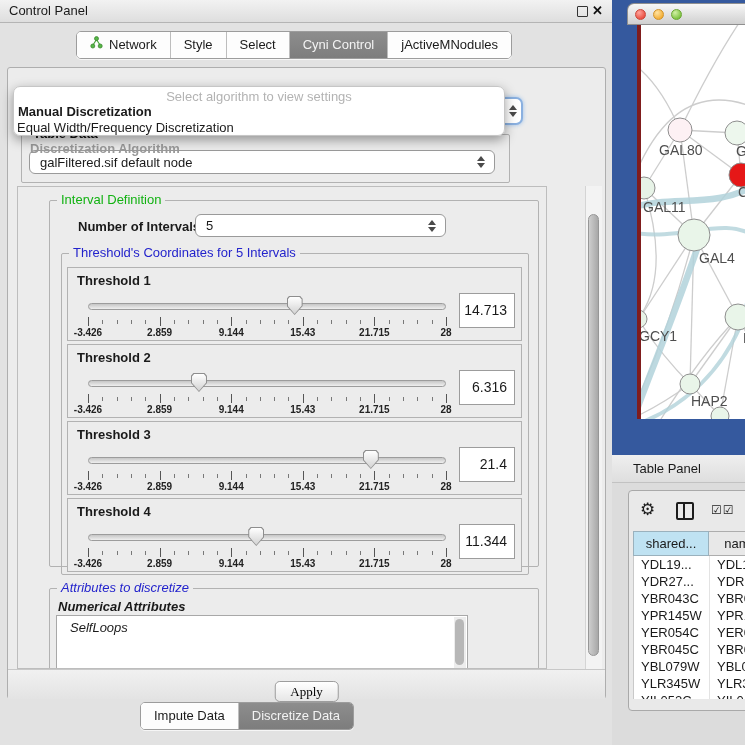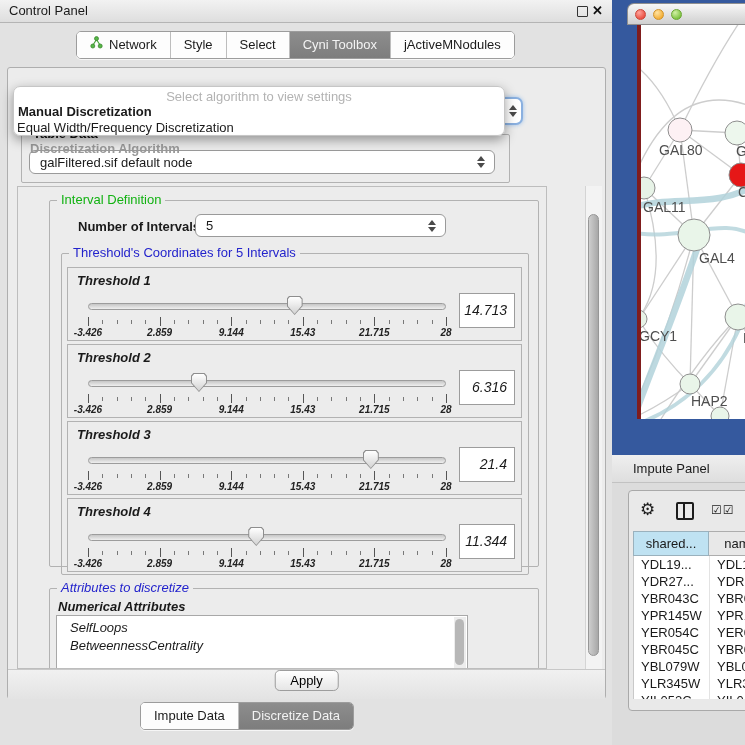--- a/index.html
+++ b/index.html
@@ -47,21 +47,21 @@
   
   .content-pane{position:absolute;left:9px;top:118px;width:530px;height:483px;background:#ececec;border:1px solid #bdbdbd;overflow:hidden;box-sizing:border-box;}
   .vscroll{position:absolute;left:577px;top:118px;width:16px;height:483px;background:#f3f3f3;border-left:1px solid #d4d4d4;}
   .vscroll .vthumb{position:absolute;left:2px;top:28px;width:11px;height:442px;border-radius:6px;background:linear-gradient(90deg,#cecece,#a8a8a8);border:1px solid #969696;box-sizing:border-box;}
   
   .grp-interval{left:31px;top:13px;width:488px;height:365px;}
   .lbl-bold{font-weight:bold;font-size:13px;}
   .intervals-label{position:absolute;left:28px;top:18px;}
   .spinner{left:145px;top:13px;width:251px;height:23px;}
   .grp-thresholds{left:11px;top:52px;width:466px;height:320px;}
-  .thr-stack{position:absolute;left:5px;top:13px;right:6px;font-style:italic;}
+  .thr-stack{position:absolute;left:5px;top:13px;right:6px;}
   .thr{position:relative;height:72px;margin-bottom:3px;border:1px solid #b2b2b2;background:#ececec;}
   .thr-label{position:absolute;left:9px;top:5px;font-size:13px;font-weight:bold;}
   .slider{position:absolute;left:20px;top:28px;width:358px;height:40px;}
   .track{position:absolute;left:0;right:0;top:7px;height:7px;border:1px solid #9c9c9c;border-radius:4px;background:linear-gradient(#c6c6c6,#efefef);box-sizing:border-box;}
   .thumb{position:absolute;top:0;width:16px;height:19px;transform:translateX(-50%);
          clip-path:polygon(15% 0,85% 0,100% 15%,100% 52%,50% 100%,0 52%,0 15%);background:#8e8e8e;}
   .thumb::after{content:"";position:absolute;inset:1px;clip-path:polygon(15% 0,85% 0,100% 15%,100% 52%,50% 100%,0 52%,0 15%);background:linear-gradient(#ffffff,#d2d2d2);}
   .ruler{position:absolute;left:0;right:0;top:21px;height:9px;}
   .ruler i{position:absolute;top:3px;width:1px;height:4px;background:#787878;}
   .ruler i.major{top:0;height:9px;background:#555;}
@@ -71,21 +71,21 @@
   
   .grp-attrs{left:31px;top:401px;width:488px;height:90px;font-style:italic;}
   .attrs-label{position:absolute;left:8px;top:10px;}
   .attr-list{position:absolute;left:6px;top:26px;width:412px;height:58px;background:#fff;border:1px solid #a8a8a8;box-sizing:border-box;overflow:hidden;}
   .attr-item{font-size:13px;line-height:18px;padding-left:13px;white-space:nowrap;}
   .attr-list .pad{height:3px;}
   .list-scroll{position:absolute;right:1px;top:1px;bottom:1px;width:12px;background:#ededed;}
   .list-scroll .lthumb{position:absolute;left:1px;top:2px;width:9px;height:46px;border-radius:5px;background:#b7b7b7;}
   
   .apply-row{position:absolute;left:0;right:0;top:601px;height:29px;background:linear-gradient(#f1f1f1,#e3e3e3);border-top:1px solid #c8c8c8;}
-  .apply-btn{position:absolute;left:50%;top:0;transform:translateX(-50%);padding:1px 15px;font-size:13px;font-family:Liberation Sans, sans-serif;
+  .apply-btn{position:absolute;left:50%;top:11px;transform:translateX(-50%);padding:1px 15px;font-size:13px;font-family:Liberation Serif, serif;
              background:linear-gradient(#ffffff,#e6e6e6);border:1px solid #9d9d9d;border-radius:5px;line-height:17px;}
   
   .desktop{position:absolute;left:612px;top:0;width:133px;height:745px;background:#d9d9d9;overflow:hidden;}
   .desktop-blue{position:absolute;left:0;top:0;right:0;height:455px;background:#35599e;}
   .net-titlebar{position:absolute;left:15px;top:3px;width:120px;height:22px;background:linear-gradient(#f7f7f7,#d0d0d0);
                 border:1px solid #8f8f8f;border-right:none;border-radius:7px 0 0 0;box-sizing:border-box;display:flex;align-items:center;padding-left:7px;gap:7px;}
   .light{width:11px;height:11px;border-radius:50%;box-sizing:border-box;}
   .light.red{background:radial-gradient(circle at 35% 30%,#ffa49c,#ea4f41 75%);border:1px solid #c9473b;}
   .light.yellow{background:radial-gradient(circle at 35% 30%,#ffe3a1,#f3ad34 75%);border:1px solid #d1932a;}
   .light.green{background:radial-gradient(circle at 35% 30%,#d2f0a5,#7cc23e 75%);border:1px solid #6ba634;}
@@ -141,21 +141,21 @@
         </span>
         <span>Network</span>
       </span>
       <span class="seg-item">
           <span>Style</span>
         </span>
       <span class="seg-item">
           <span>Select</span>
         </span>
       <span class="seg-item selected">
-          <span>Cyni Toolbox</span>
+          <span>Cyni Control</span>
         </span>
       <span class="seg-item">
           <span>jActiveMNodules</span>
         </span>
     </div>
 
     <div class="main-panel">
       <span class="disc-title">Discretization Algorithm</span>
 
       <div class="grp" style="left:13px;top:66px;width:487px;height:47px;text-align:center;">
@@ -370,21 +370,20 @@
             </div>
           </div>
         </div>
 
         <div class="grp grp-attrs">
           <span class="grp-title t-blue">Attributes to discretize</span>
           <span class="lbl-bold attrs-label">Numerical Attributes</span>
           <div class="attr-list">
             <div class="pad"></div>
             <div class="attr-item">SelfLoops</div>
-            <div class="attr-item">BetweennessCentrality</div>
             <div class="list-scroll">
                 <div class="lthumb"></div>
               </div>
           </div>
         </div>
       </div>
 
       <div class="vscroll">
         <div class="vthumb"></div>
       </div>
@@ -459,21 +458,21 @@
           <text x="-2" y="316">GCY1</text>
           <circle cx="97" cy="292" r="13" fill="#e9f5e9" stroke="#8e8e8e" stroke-width="1"></circle>
           <text x="102" y="318">H</text>
           <circle cx="49" cy="359" r="10" fill="#e9f5e9" stroke="#8e8e8e" stroke-width="1"></circle>
           <text x="50" y="381">HAP2</text>
           <circle cx="79" cy="391" r="9" fill="#e9f5e9" stroke="#8e8e8e" stroke-width="1"></circle>
         </svg>
     </div>
 
     <div class="tp-titlebar">
-      <span>Impute Panel</span>
+      <span>Table Panel</span>
     </div>
 
     <div class="tp-body">
       <div class="tp-inner">
         <div class="tp-toolbar">
           <span class="gear">⚙</span>
           <span class="split-icon"></span>
           <span class="checks">☑☑</span>
         </div>
         <div class="tp-table">

